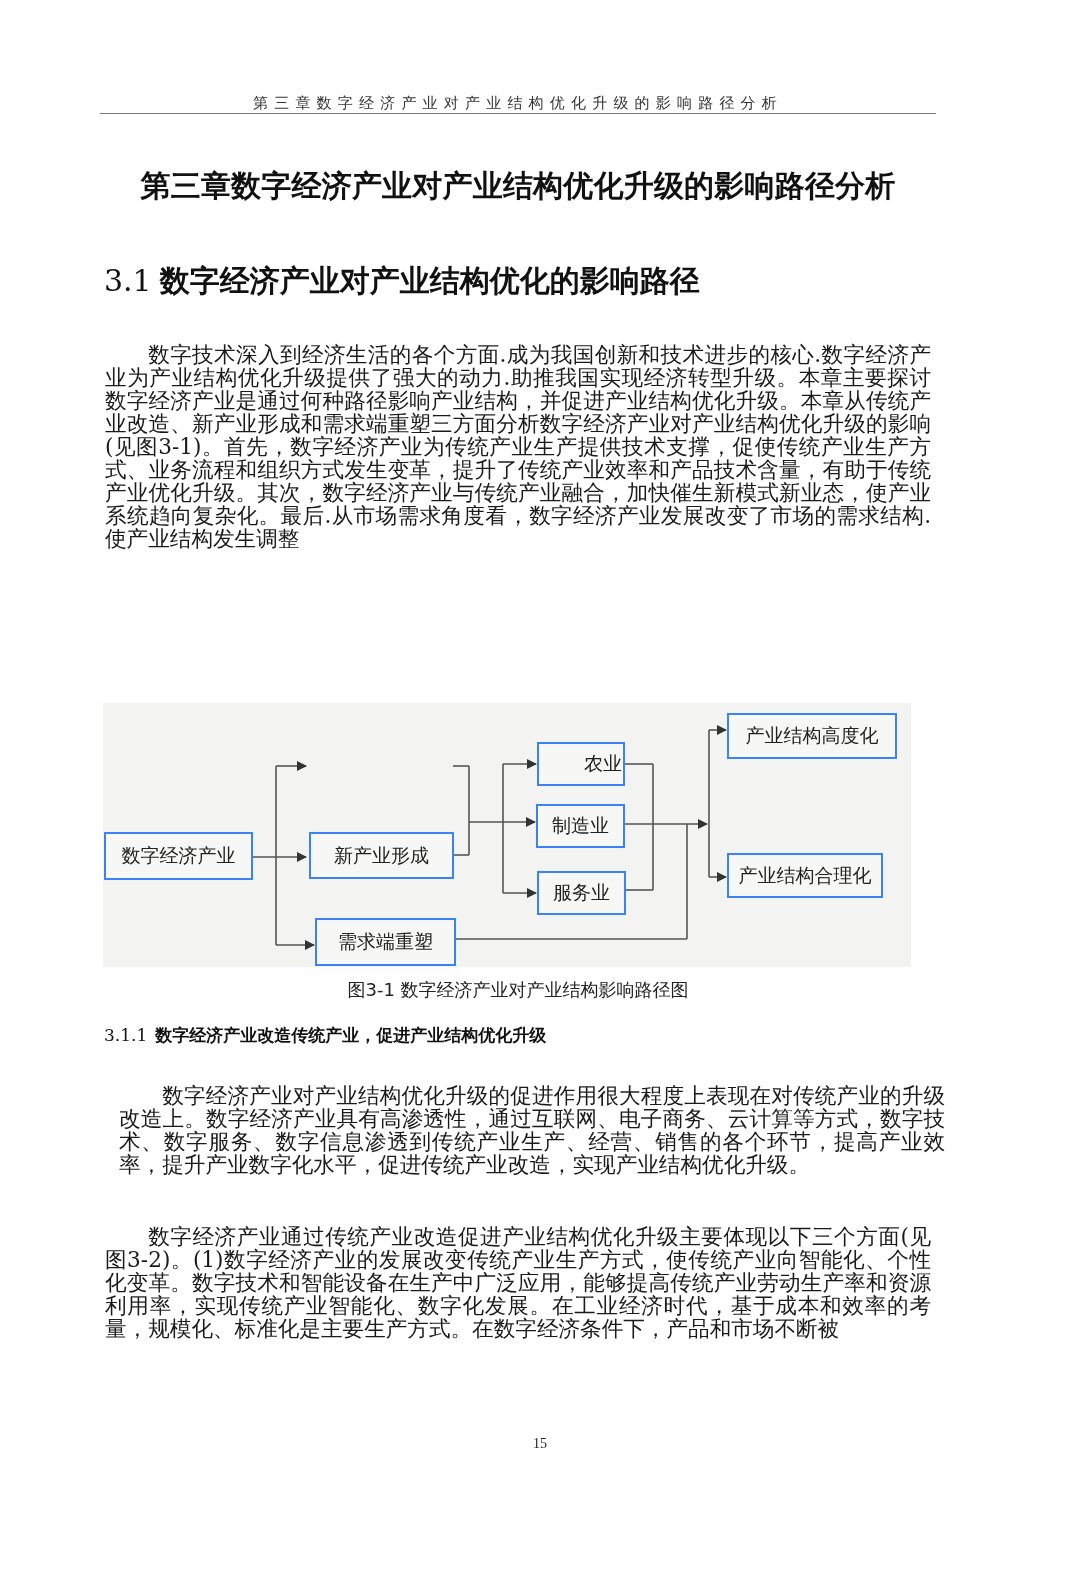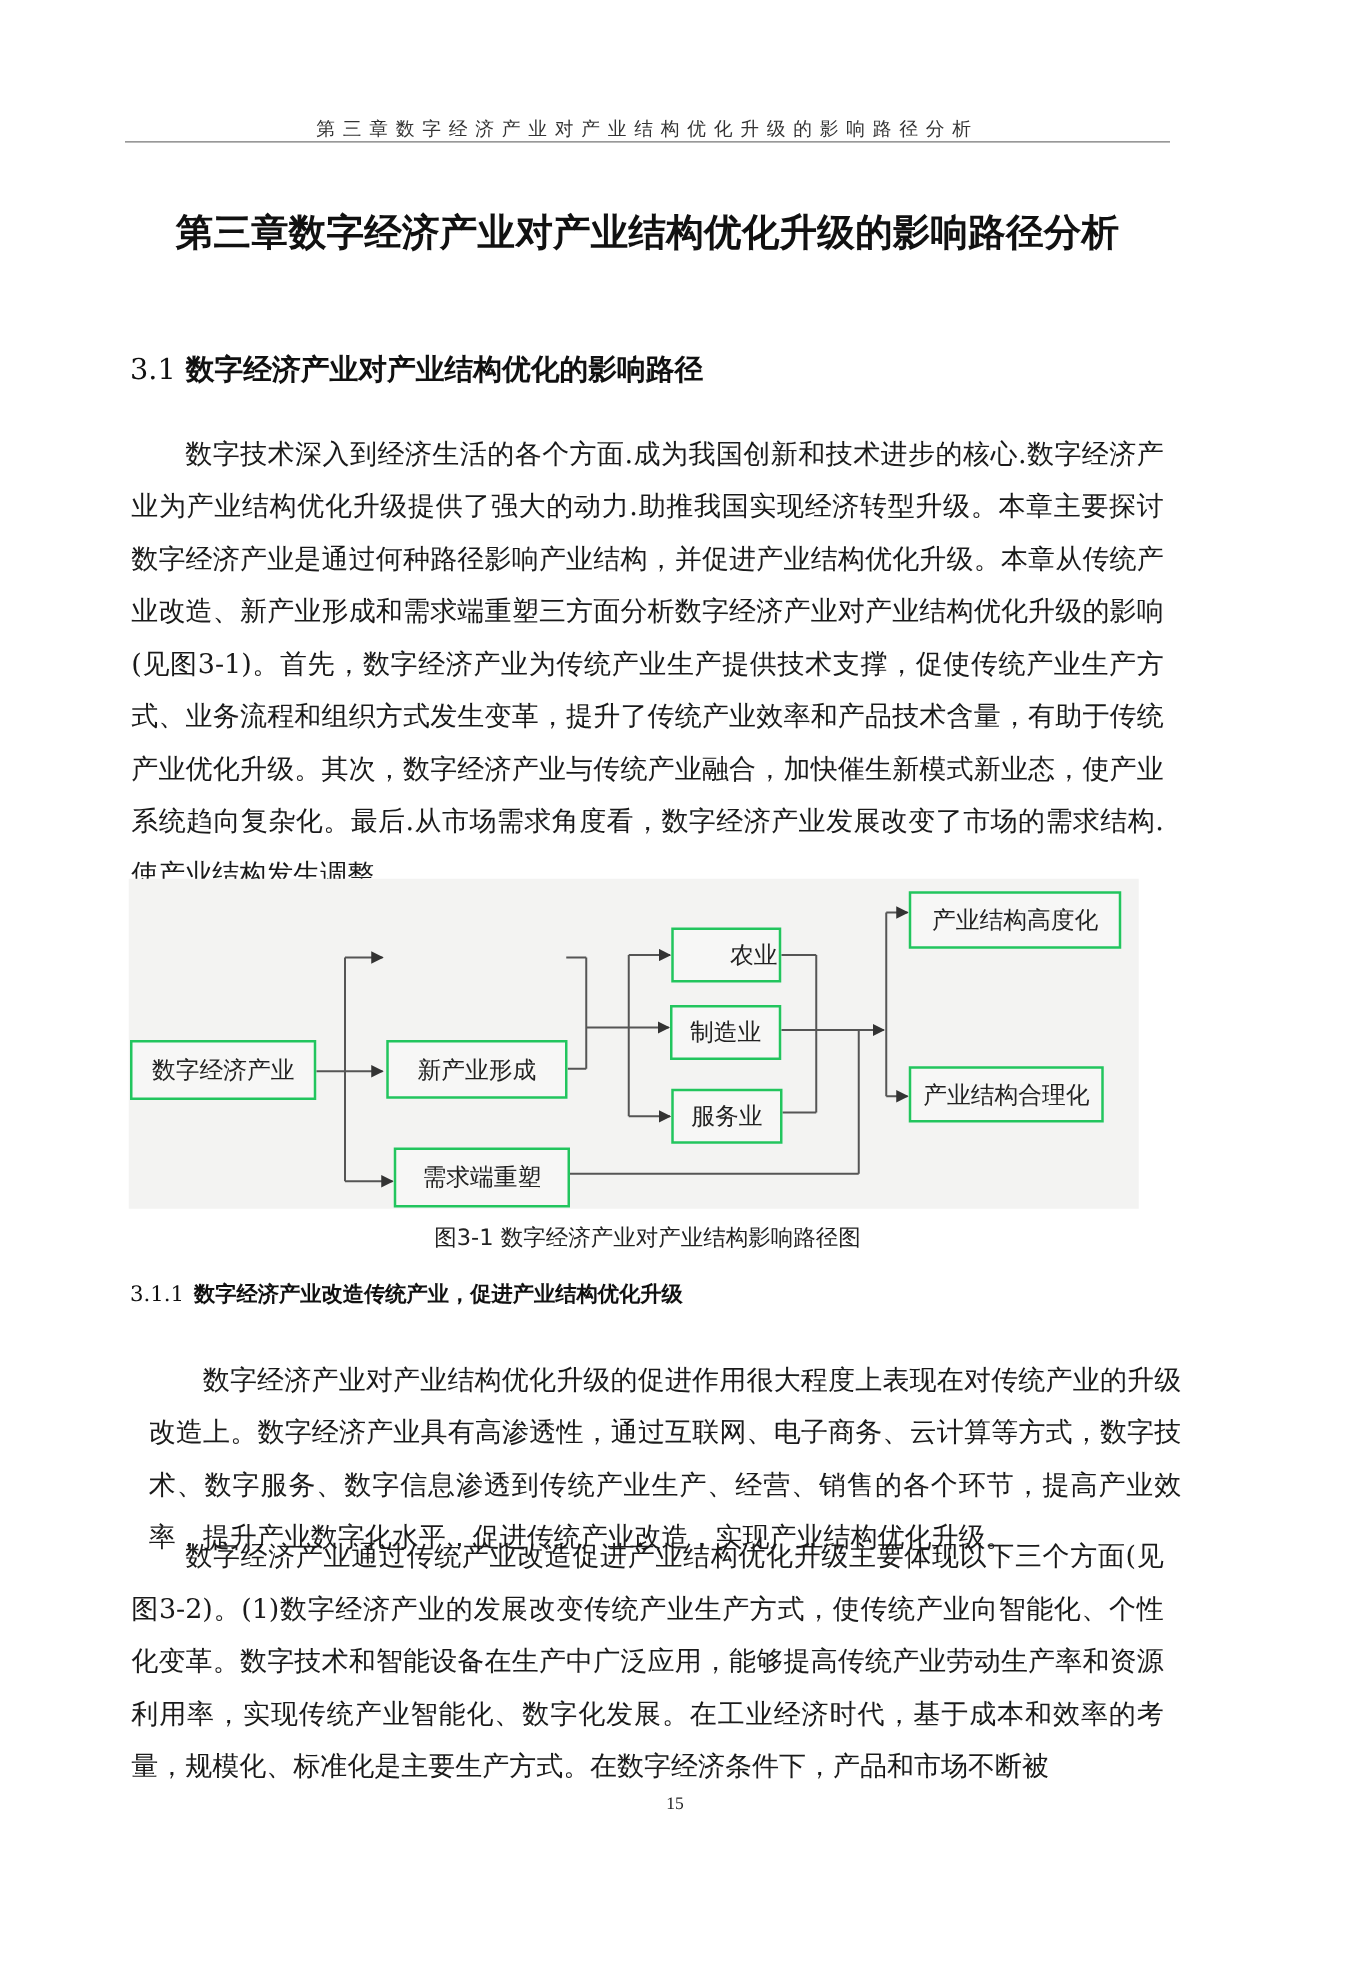--- a/index.html
+++ b/index.html
@@ -39,58 +39,58 @@
       text-align: center;
       font-size: 30px;
       font-weight: bold;
       color: #111;
       font-family: "DejaVu Sans", "Liberation Sans", sans-serif;
       letter-spacing: 0.2px;
     }
     .section-title {
       position: absolute;
       left: 104px;
-      top: 280px;
-      font-size: 23px;
+      top: 261px;
+      font-size: 30px;
       font-weight: bold;
       color: #111;
       font-family: "DejaVu Sans", "Liberation Sans", sans-serif;
     }
     .section-title .num {
       font-family: "DejaVu Serif", "Liberation Serif", serif;
       font-weight: normal;
       margin-right: 8px;
     }
     .para {
       position: absolute;
       left: 105px;
       width: 826px;
       font-size: 21.6px;
-      line-height: 42px;
+      line-height: 23px;
       text-align: justify;
       text-indent: 2em;
       color: #1a1a1a;
       font-family: "DejaVu Serif", "Liberation Serif", serif;
     }
     .p1 { top: 343px; }
     .p2 { top: 1070px; }
     .p3 { top: 1225px; }
 
     .figure {
       position: absolute;
       left: 103px;
       top: 703px;
       width: 808px;
       height: 264px;
       background: #f3f3f2;
     }
     .node {
       position: absolute;
       box-sizing: border-box;
-      border: 2px solid #22c55e;
+      border: 2px solid #3b82f6;
       background: #f7f7f6;
       display: flex;
       align-items: center;
       justify-content: center;
       font-size: 19px;
       color: #222;
       font-family: "DejaVu Sans", "Liberation Sans", sans-serif;
       white-space: nowrap;
     }
     .figure svg {

